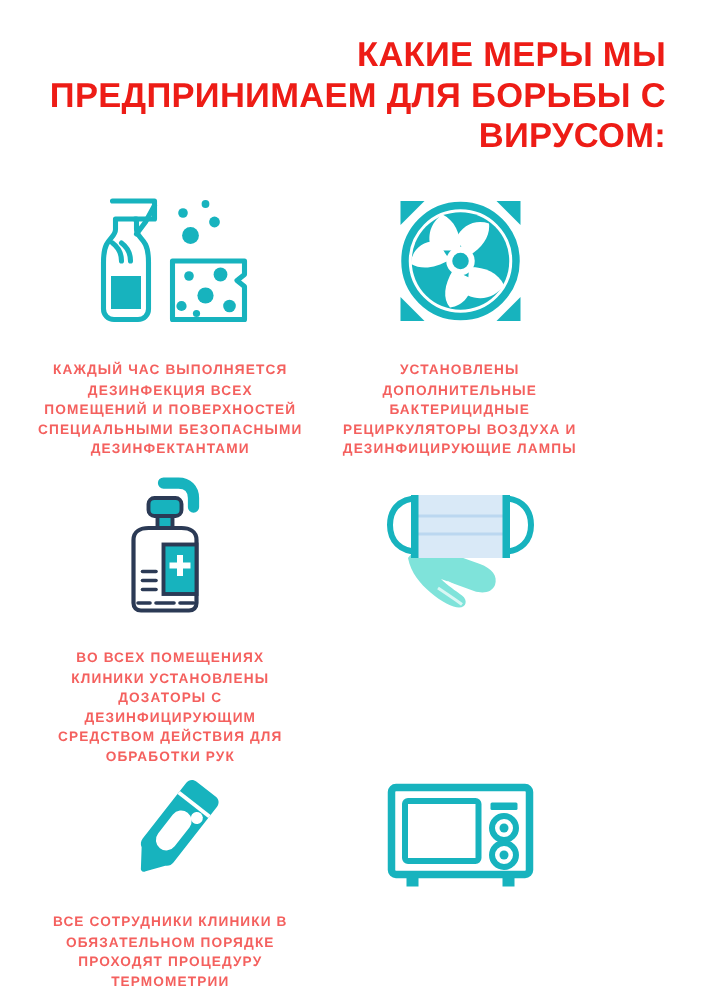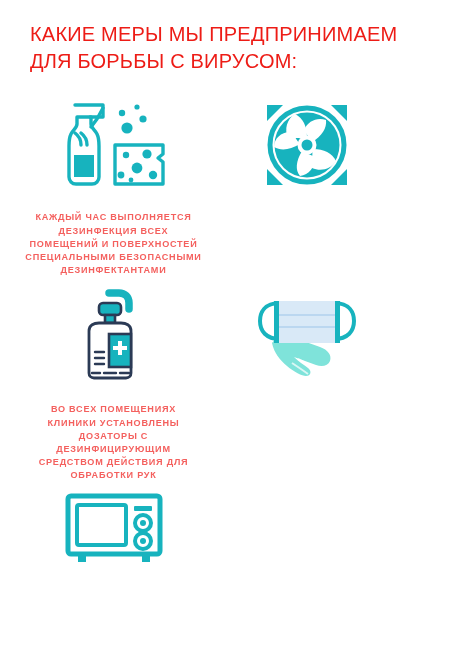--- a/index.html
+++ b/index.html
@@ -18,24 +18,24 @@
     position: relative;
     width: 474px;
     height: 663px;
     background: #ffffff;
     box-sizing: border-box;
   }
 
   
   .title {
     padding: 8px 30px 0 30px;
-    text-align: left;
+    text-align: right;
     color: #ED1C16;
-    font-weight: 400;
-    font-size: 20px;
+    font-weight: 700;
+    font-size: 23px;
     line-height: 27px;
     letter-spacing: 0.2px;
     text-transform: uppercase;
   }
 
   
   .grid {
     margin-top: 18px;
     display: grid;
     grid-template-columns: 1fr 1fr;
@@ -130,20 +130,21 @@
             <path d="M50 41 C50 29 46 21 38 17 C30 22 27 32 31 41 C36 41 44 41 50 41 Z"></path>
             <path d="M55 45 C65 39 70 31 69 23 C60 20 51 24 47 33 C50 38 53 42 55 45 Z"></path>
             <path d="M56 52 C67 52 75 56 79 64 C74 72 64 75 55 71 C55 65 55 57 56 52 Z"></path>
             <path d="M45 54 C39 64 38 73 43 79 C52 78 58 70 58 60 C53 58 48 55 45 54 Z"></path>
             <path d="M43 47 C33 53 24 54 17 50 C17 41 25 34 35 35 C38 40 41 45 43 47 Z"></path>
           </g>
           <circle cx="50" cy="48" r="9.5" fill="#FFFFFF"></circle>
           <circle cx="50" cy="48" r="5.5" fill="#17B3BE"></circle>
         </svg>
       </div>
+      <div class="caption">УСТАНОВЛЕНЫ ДОПОЛНИТЕЛЬНЫЕ БАКТЕРИЦИДНЫЕ РЕЦИРКУЛЯТОРЫ ВОЗДУХА И ДЕЗИНФИЦИРУЮЩИЕ ЛАМПЫ</div>
     </div>
 
     <div class="cell cell-row2">
       <div class="icon-wrap">
         <svg width="86" height="100" viewBox="0 0 86 100" fill="none">
 
           <path d="M38 8 L48 8 C54 8 58 12 58 18 L58 24" stroke="#17B3BE" stroke-width="7.5" stroke-linecap="round" fill="none"></path>
           <path d="M38 8 L48 8 C54 8 58 12 58 18 L58 24" stroke="#2B3A55" stroke-width="2.6" stroke-linecap="round" fill="none" opacity="0"></path>
           <rect x="28" y="18" width="22" height="12" rx="4" fill="#17B3BE" stroke="#2B3A55" stroke-width="2.6"></rect>
           <path d="M34 30 L44 30 L44 38 L34 38 Z" fill="#17B3BE" stroke="#2B3A55" stroke-width="2.6"></path>
@@ -184,20 +185,33 @@
           <g stroke="#BBD7F0" stroke-width="2">
             <line x1="36" y1="30" x2="94" y2="30"></line>
             <line x1="36" y1="42" x2="94" y2="42"></line>
           </g>
           <rect x="32" y="16" width="5" height="42" fill="#17B3BE"></rect>
           <rect x="93" y="16" width="5" height="42" fill="#17B3BE"></rect>
         </svg>
       </div>
     </div>
 
+    <div class="cell cell-row3">
+      <div class="icon-wrap">
+        <svg width="96" height="88" viewBox="0 0 96 88" fill="none">
+          <g transform="rotate(38 48 44)">
+            <path d="M40 6 L56 6 C59 6 61 8 61 11 L61 58 C61 60 60 62 58 63 L50 74 C49 76 47 76 46 74 L38 63 C36 62 35 60 35 58 L35 11 C35 8 37 6 40 6 Z" fill="#17B3BE"></path>
+            <line x1="35" y1="19" x2="61" y2="19" stroke="#FFFFFF" stroke-width="2.6"></line>
+            <rect x="41" y="26" width="14" height="30" rx="7" fill="#FFFFFF"></rect>
+            <circle cx="55" cy="25" r="4" fill="#FFFFFF"></circle>
+          </g>
+        </svg>
+      </div>
+      <div class="caption">ВСЕ СОТРУДНИКИ КЛИНИКИ В ОБЯЗАТЕЛЬНОМ ПОРЯДКЕ ПРОХОДЯТ ПРОЦЕДУРУ ТЕРМОМЕТРИИ</div>
+    </div>
 
     <div class="cell cell-row3">
       <div class="icon-wrap">
         <svg width="104" height="82" viewBox="0 0 104 82" fill="none">
           <rect x="6" y="8" width="92" height="58" rx="3" fill="none" stroke="#17B3BE" stroke-width="5"></rect>
           <rect x="15" y="17" width="49" height="40" rx="2" fill="none" stroke="#17B3BE" stroke-width="4"></rect>
           <rect x="72" y="18" width="18" height="5" rx="1" fill="#17B3BE"></rect>
           <circle cx="81" cy="35" r="8" fill="none" stroke="#17B3BE" stroke-width="4"></circle>
           <circle cx="81" cy="35" r="3" fill="#17B3BE"></circle>
           <circle cx="81" cy="53" r="8" fill="none" stroke="#17B3BE" stroke-width="4"></circle>

